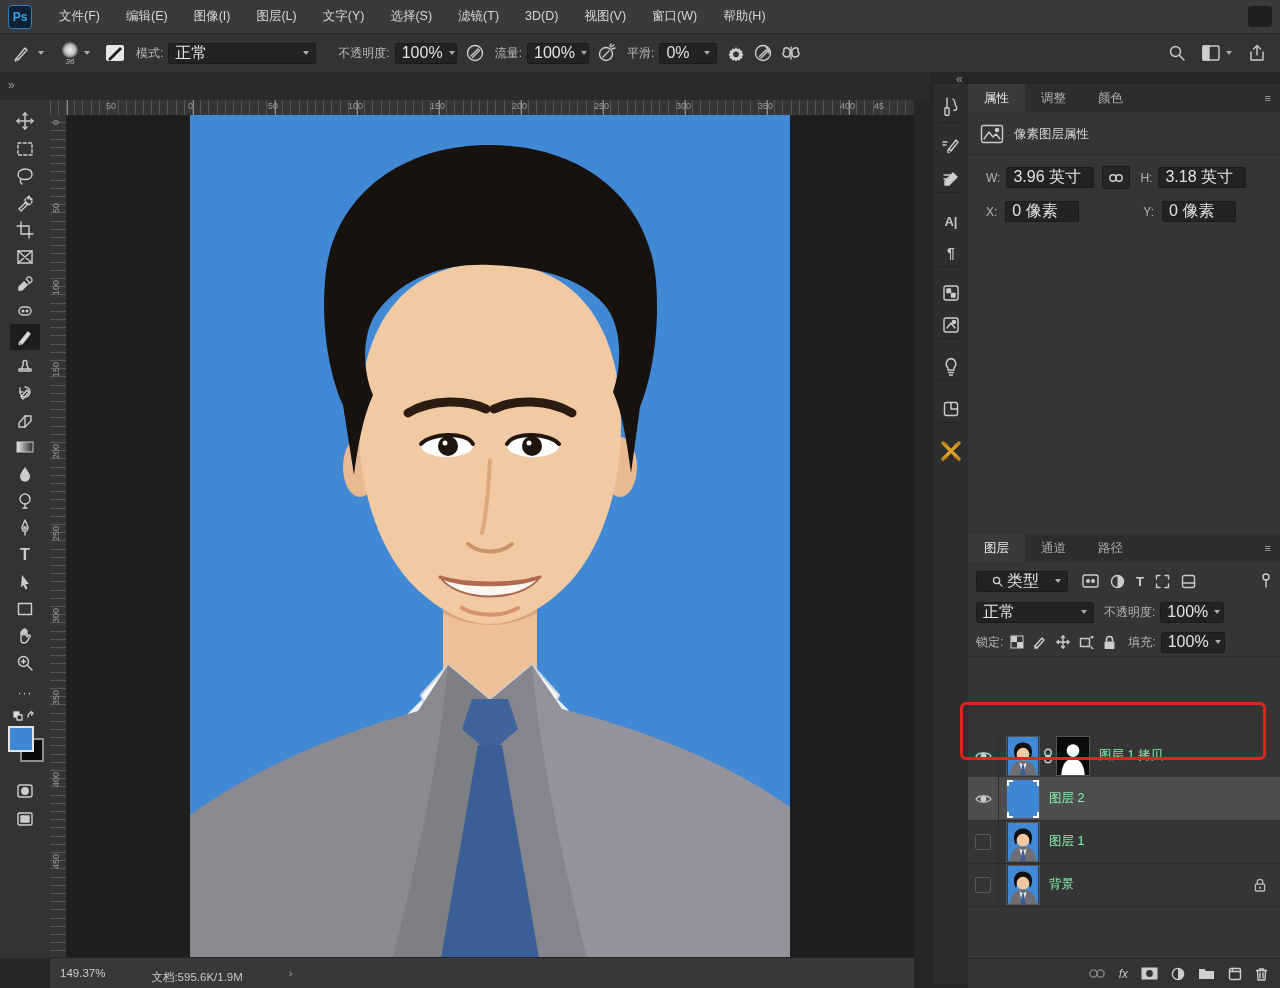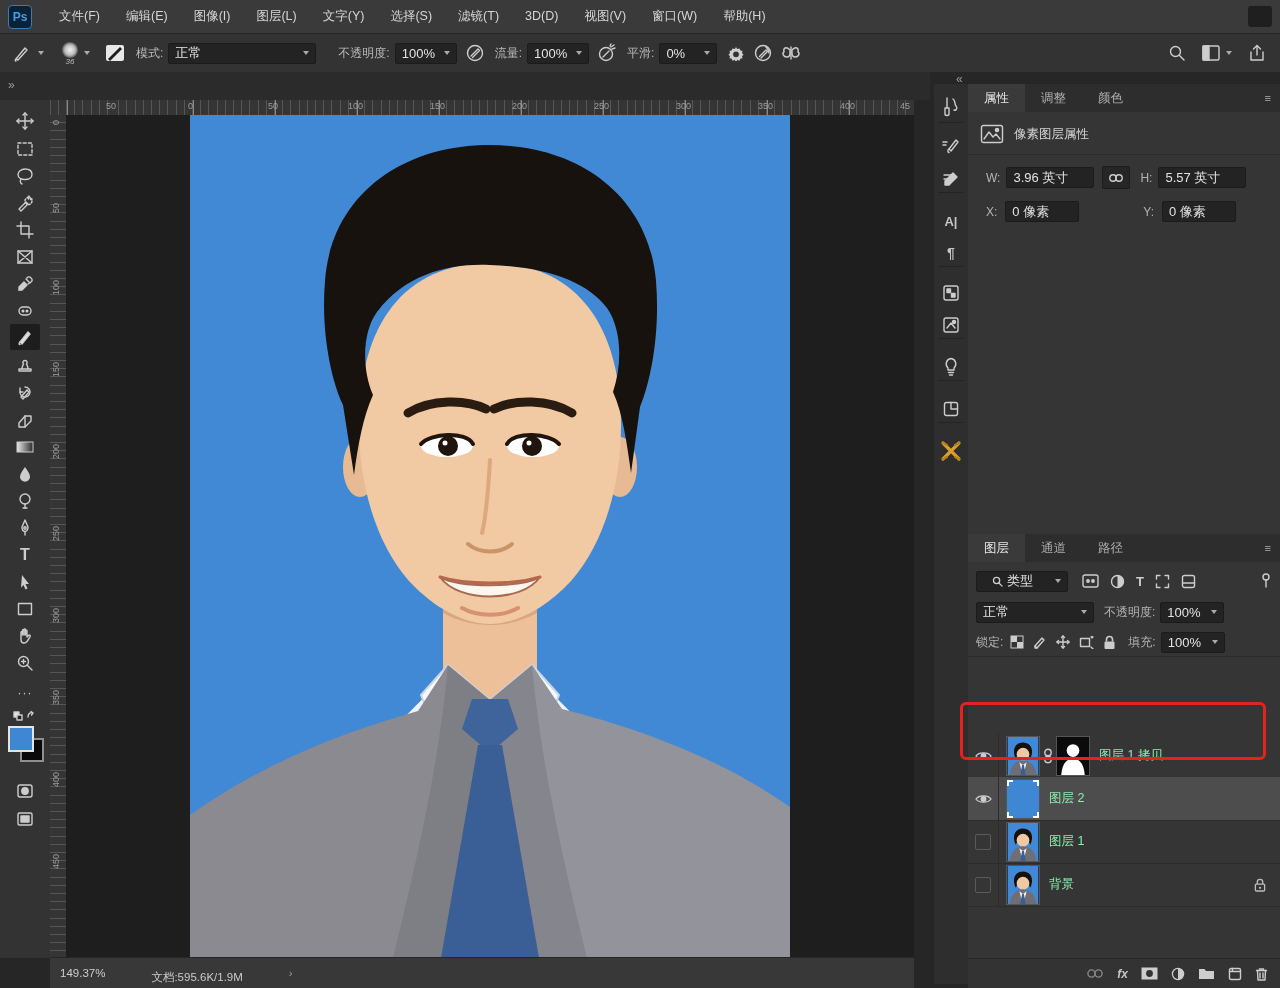--- a/index.html
+++ b/index.html
@@ -6,21 +6,21 @@
   #app{position:relative;width:1280px;height:988px;background:#262626;overflow:hidden;font-size:12px;color:#cfcfcf;-webkit-font-smoothing:antialiased;}
   .abs{position:absolute;}
   
   .menubar{left:0;top:0;width:1280px;height:33px;background:#3a3a3a;border-bottom:1px solid #262626;display:flex;align-items:center;}
   .pslogo{width:22px;height:22px;margin:0 14px 0 8px;background:#0d2133;border:1px solid #2f7fc0;border-radius:4px;color:#37a1f0;font-weight:bold;font-size:12px;display:flex;align-items:center;justify-content:center;}
   .menuitem{padding:0 13px;color:#d6d6d6;font-size:12.5px;line-height:33px;cursor:default;}
   .winctl{position:absolute;right:8px;top:6px;width:24px;height:21px;background:#1f1f1f;border-radius:3px;}
   .optionsbar{left:0;top:34px;width:1280px;height:38px;background:#333333;border-bottom:1px solid #262626;display:flex;align-items:center;}
   .obgroup{display:flex;align-items:center;margin-left:10px;}
   .oblabel{color:#b8b8b8;margin:0 5px 0 10px;font-size:12px;}
-  .ibox{background:#232323;border:1px solid #1b1b1b;border-radius:2px;color:#e2e2e2;font-size:13px;display:inline-flex;align-items:center;justify-content:space-between;padding:0 6px;height:21px;box-sizing:border-box;}
+  .ibox{background:#232323;border:1px solid #1b1b1b;border-radius:2px;color:#e2e2e2;font-size:16px;display:inline-flex;align-items:center;justify-content:space-between;padding:0 6px;height:21px;box-sizing:border-box;}
   .caret{width:0;height:0;border-left:3.5px solid transparent;border-right:3.5px solid transparent;border-top:4px solid #aaa;margin-left:6px;}
   
   .tabbar{left:0;top:72px;width:930px;height:28px;background:#2b2b2b;}
   .doctab{position:absolute;left:28px;top:0;height:28px;background:#3c3c3c;display:flex;align-items:center;padding:0 10px 0 12px;color:#d8d8d8;font-size:12px;border-right:1px solid #242424;}
   .tabclose{margin-left:12px;color:#b5b5b5;font-size:13px;cursor:default;}
   .chev{color:#9a9a9a;font-size:12px;}
   
   .toolbar{left:0;top:100px;width:50px;height:858px;background:#333333;border-right:1px solid #272727;}
   .tool{position:absolute;left:10px;width:30px;height:26px;display:flex;align-items:center;justify-content:center;border-radius:2px;}
   .tool.active{background:#1d1d1d;}
@@ -341,21 +341,21 @@
       <span class="rlab" style="left:56px;">50</span>
       <span class="rlab" style="left:138px;">0</span>
       <span class="rlab" style="left:218px;">50</span>
       <span class="rlab" style="left:298px;">100</span>
       <span class="rlab" style="left:380px;">150</span>
       <span class="rlab" style="left:462px;">200</span>
       <span class="rlab" style="left:544px;">250</span>
       <span class="rlab" style="left:626px;">300</span>
       <span class="rlab" style="left:708px;">350</span>
       <span class="rlab" style="left:790px;">400</span>
-      <span class="rlab" style="left:850px;">45</span>
+      <span class="rlab" style="left:824px;">45</span>
     </div>
     <div class="rleft">
       <span class="rlabv" style="top:10px;">0</span>
       <span class="rlabv" style="top:98px;">50</span>
       <span class="rlabv" style="top:180px;">100</span>
       <span class="rlabv" style="top:262px;">150</span>
       <span class="rlabv" style="top:344px;">200</span>
       <span class="rlabv" style="top:426px;">250</span>
       <span class="rlabv" style="top:508px;">300</span>
       <span class="rlabv" style="top:590px;">350</span>
@@ -509,21 +509,21 @@
               <span>3.96 英寸</span>
             </div>
           <div style="width:26px;height:21px;background:#262626;border:1px solid #1b1b1b;border-radius:2px;margin-left:8px;display:flex;align-items:center;justify-content:center;">
             <svg class="ic" width="16" height="10" viewBox="0 0 16 10">
                 <circle cx="5" cy="5" r="3.2"></circle>
                 <circle cx="11" cy="5" r="3.2"></circle>
               </svg>
           </div>
           <span class="flabel" style="margin-left:10px;">H:</span>
           <div class="ibox" style="width:88px;margin-left:6px;justify-content:flex-start;">
-              <span>5.57 英寸</span>
+              <span>3.18 英寸</span>
             </div>
         </div>
         <div style="display:flex;align-items:center;margin:12px 0 0 18px;">
           <span class="flabel">X:</span>
           <div class="ibox" style="width:74px;margin-left:8px;justify-content:flex-start;">
               <span>0 像素</span>
             </div>
           <span class="flabel" style="margin-left:64px;">Y:</span>
           <div class="ibox" style="width:74px;margin-left:8px;justify-content:flex-start;">
               <span>0 像素</span>
@@ -694,21 +694,21 @@
             <path d="M3.5,6.5 L3.5,4.5 A3,3 0 0,1 9.5,4.5 L9.5,6.5" stroke="#bdbdbd" fill="none" stroke-width="1.4"></path>
             <circle cx="6.5" cy="10.5" r="1.2" fill="#bdbdbd"></circle>
           </svg>
       </div>
 
       <div class="bbar">
         <svg class="ic" width="18" height="11" viewBox="0 0 18 11" style="opacity:.55;">
             <circle cx="5.5" cy="5.5" r="3.6"></circle>
             <circle cx="12.5" cy="5.5" r="3.6"></circle>
           </svg>
-        <span style="color:#c6c6c6;font-size:12px;font-style:italic;font-weight:bold;">fx</span>
+        <span style="color:#c6c6c6;font-size:12px;font-style:italic;font-weight:normal;">fx</span>
         <svg width="17" height="13" viewBox="0 0 17 13">
             <rect x="0.5" y="0.5" width="16" height="12" fill="#cdcdcd"></rect>
             <circle cx="8.5" cy="6.5" r="3.4" fill="#333"></circle>
           </svg>
         <svg width="14" height="14" viewBox="0 0 15 15">
             <circle cx="7.5" cy="7.5" r="6" stroke="#cdcdcd" fill="none" stroke-width="1.4"></circle>
             <path d="M7.5,1.5 A6,6 0 0,1 7.5,13.5 Z" fill="#cdcdcd"></path>
           </svg>
         <svg width="17" height="13" viewBox="0 0 17 13">
             <path d="M1,3 L1,12 L16,12 L16,4 L8,4 L6.5,2 L1,2 Z" fill="#cdcdcd"></path>

